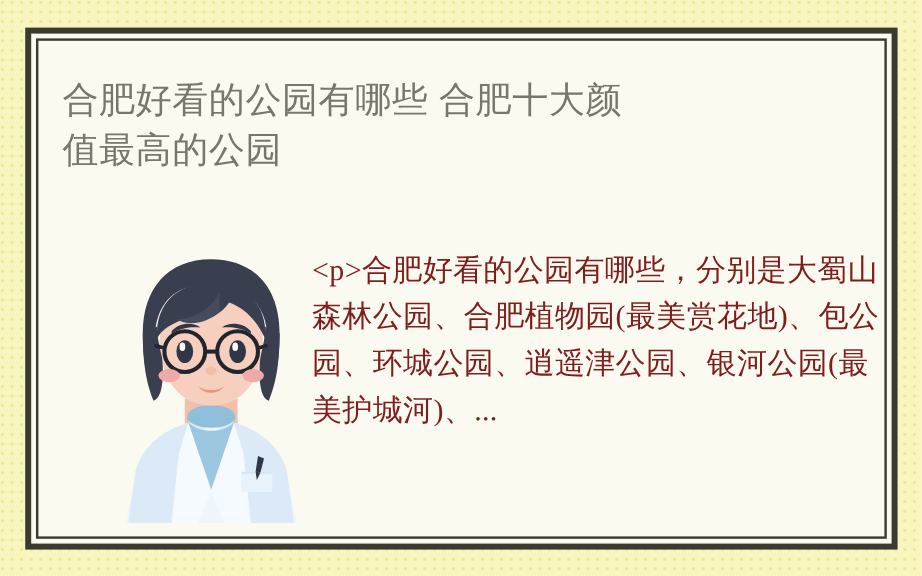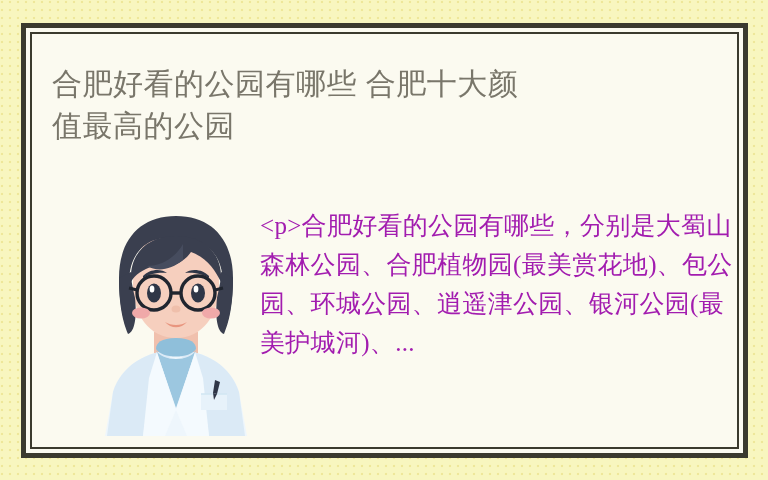--- a/index.html
+++ b/index.html
@@ -76,21 +76,21 @@
   
   #article-body {
     position: absolute;
     left: 228px;
     top: 172px;
     width: 478px;
     margin: 0;
     font-family: "Liberation Serif", "DejaVu Serif", serif;
     font-size: 25px;
     line-height: 39px;
-    color: #a21caf;
+    color: #7f1d1d;
     letter-spacing: 0.3px;
     word-break: break-all;
   }
 
   
   #avatar {
     position: absolute;
     left: 63px;
     top: 176px;
     width: 162px;

